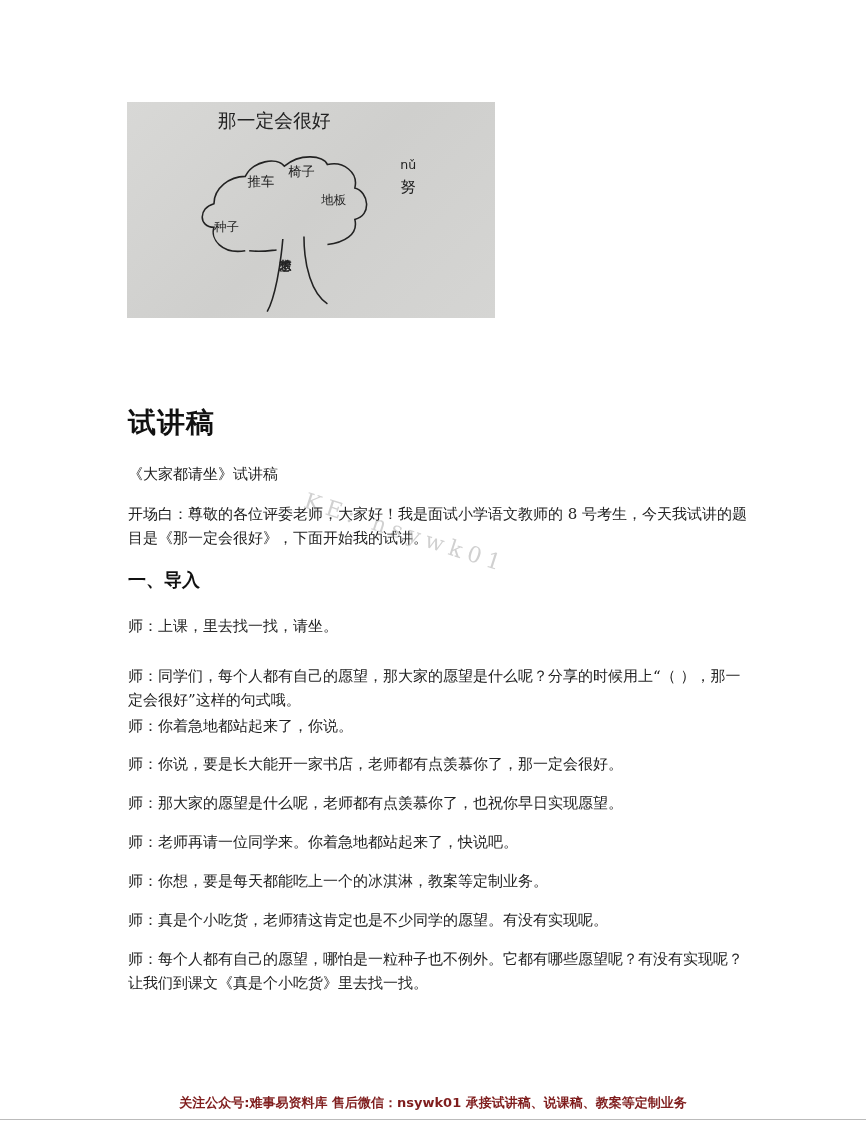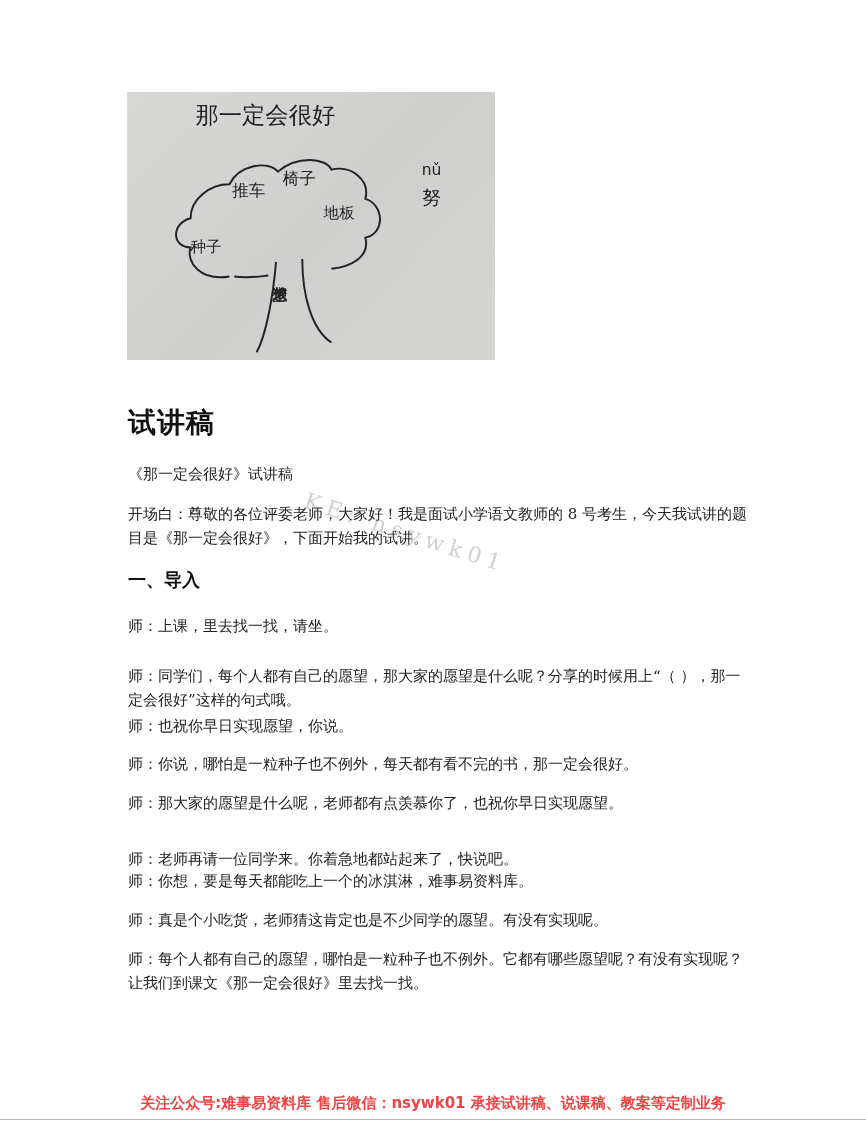--- a/index.html
+++ b/index.html
@@ -1,21 +1,21 @@
 <!DOCTYPE html>
 <html><head>
   <meta charset="utf-8">
   <style>
     html, body { margin: 0; padding: 0; }
     body {
       width: 866px; height: 1122px; background: #ffffff; position: relative; overflow: hidden;
       font-family: "DejaVu Serif", "Liberation Serif", serif; color: #111;
     }
     .sketch {
-      position: absolute; left: 127px; top: 92px; width: 368px; height: 268px;
+      position: absolute; left: 127px; top: 102px; width: 368px; height: 216px;
       background: linear-gradient(135deg, #d8d8d6 0%, #cfcfcd 50%, #d5d5d3 100%);
       overflow: hidden;
     }
     .sketch svg { width: 100%; height: 100%; display: block; }
     .hand { font-family: "DejaVu Sans", sans-serif; fill: #222; }
     .h1 {
       position: absolute; left: 128px; top: 404px; font-size: 28px; font-weight: bold;
       font-family: Liberation Mono, monospace; letter-spacing: 1px;
     }
     .p { position: absolute; left: 128px; font-size: 15px; line-height: 24px; width: 620px; color: #222; }
@@ -23,21 +23,21 @@
       position: absolute; left: 128px; top: 568px; font-size: 18px; font-weight: bold;
       font-family: "DejaVu Sans", sans-serif;
     }
     .watermark {
       position: absolute; left: 300px; top: 520px; font-size: 22px; color: rgba(120,120,120,0.35);
       transform: rotate(18deg); letter-spacing: 6px; font-family: "DejaVu Serif", serif;
       pointer-events: none;
     }
     .footer {
       position: absolute; left: 0; top: 1094px; width: 866px; height: 28px;
-      color: #ef4444; font-weight: bold; font-size: 15px; white-space: nowrap;
+      color: #7f1d1d; font-weight: bold; font-size: 13px; white-space: nowrap;
       font-family: "DejaVu Sans", sans-serif; text-align: center; letter-spacing: 0px;
     }
     .footer-line {
       position: absolute; left: 0; top: 1119px; width: 866px; height: 1px; background: #bbb;
     }
   </style>
 </head>
 <body>
 
 <div class="sketch">
@@ -49,30 +49,30 @@
     <text class="hand" x="155" y="95" font-size="17">椅子</text>
     <text class="hand" x="197" y="130" font-size="16">地板</text>
     <text class="hand" x="60" y="165" font-size="16">种子</text>
     <text class="hand" x="152" y="188" font-size="16" writing-mode="tb">追求梦想</text>
     <text class="hand" x="298" y="85" font-size="16">nǔ</text>
     <text class="hand" x="298" y="115" font-size="20">努</text>
   </svg>
 </div>
 
 <div class="h1">试讲稿</div>
-<div class="p" style="top:462px">《那一定会很好》试讲稿</div>
+<div class="p" style="top:462px">《大家都请坐》试讲稿</div>
 <div class="p" style="top:502px">开场白：尊敬的各位评委老师，大家好！我是面试小学语文教师的 8 号考生，今天我试讲的题目是《那一定会很好》，下面开始我的试讲。</div>
 <div class="h2">一、导入</div>
 
 <div class="p" style="top:614px">师：上课，里去找一找，请坐。</div>
 <div class="p" style="top:664px">师：同学们，每个人都有自己的愿望，那大家的愿望是什么呢？分享的时候用上“（ ），那一定会很好”这样的句式哦。</div>
-<div class="p" style="top:714px">师：也祝你早日实现愿望，你说。</div>
-<div class="p" style="top:752px">师：你说，哪怕是一粒种子也不例外，每天都有看不完的书，那一定会很好。</div>
+<div class="p" style="top:714px">师：你着急地都站起来了，你说。</div>
+<div class="p" style="top:752px">师：你说，要是长大能开一家书店，老师都有点羡慕你了，那一定会很好。</div>
 <div class="p" style="top:791px">师：那大家的愿望是什么呢，老师都有点羡慕你了，也祝你早日实现愿望。</div>
-<div class="p" style="top:847px">师：老师再请一位同学来。你着急地都站起来了，快说吧。</div>
-<div class="p" style="top:869px">师：你想，要是每天都能吃上一个的冰淇淋，难事易资料库。</div>
+<div class="p" style="top:830px">师：老师再请一位同学来。你着急地都站起来了，快说吧。</div>
+<div class="p" style="top:869px">师：你想，要是每天都能吃上一个的冰淇淋，教案等定制业务。</div>
 <div class="p" style="top:908px">师：真是个小吃货，老师猜这肯定也是不少同学的愿望。有没有实现呢。</div>
-<div class="p" style="top:947px">师：每个人都有自己的愿望，哪怕是一粒种子也不例外。它都有哪些愿望呢？有没有实现呢？让我们到课文《那一定会很好》里去找一找。</div>
+<div class="p" style="top:947px">师：每个人都有自己的愿望，哪怕是一粒种子也不例外。它都有哪些愿望呢？有没有实现呢？让我们到课文《真是个小吃货》里去找一找。</div>
 
 <div class="watermark">KE: nsywk01</div>
 
 <div class="footer">关注公众号:难事易资料库  售后微信：nsywk01  承接试讲稿、说课稿、教案等定制业务</div>
 <div class="footer-line"></div>
 
 </body></html>

